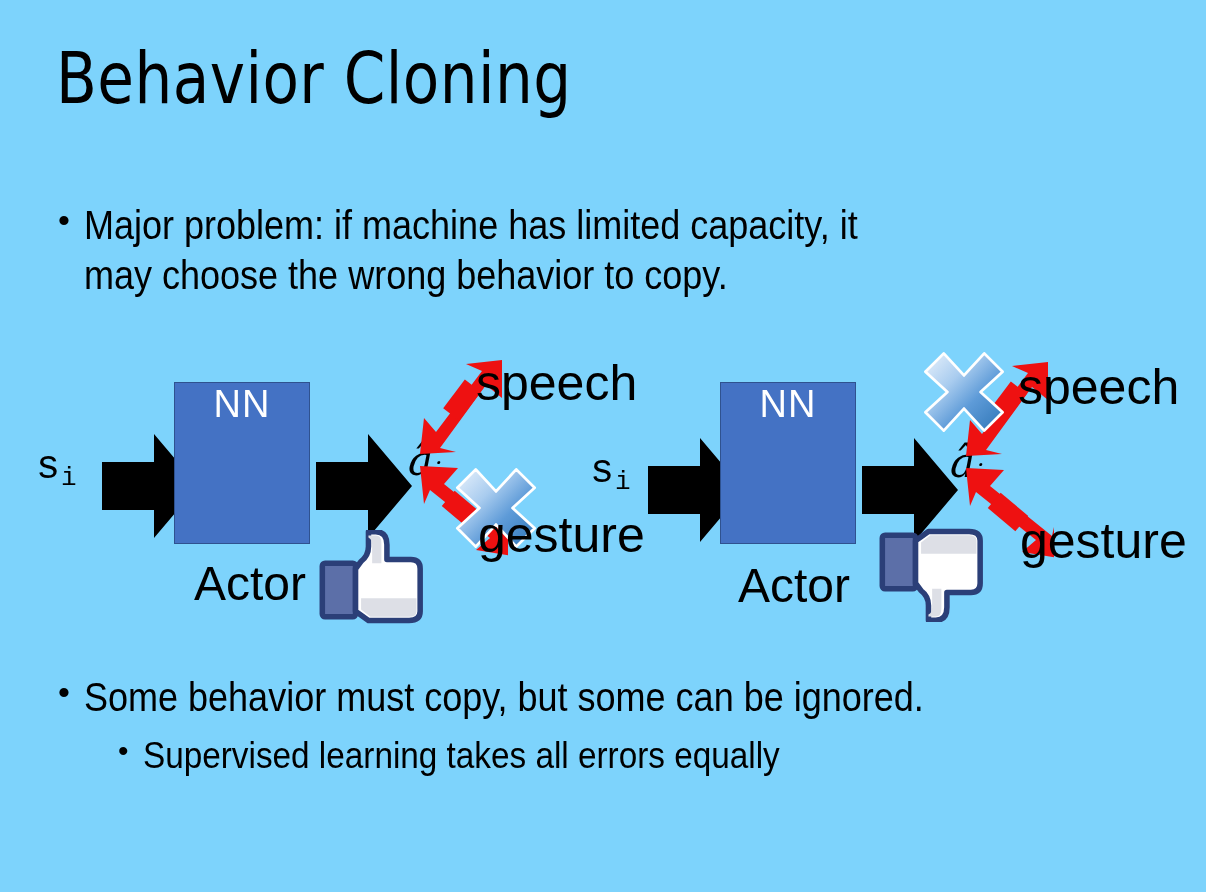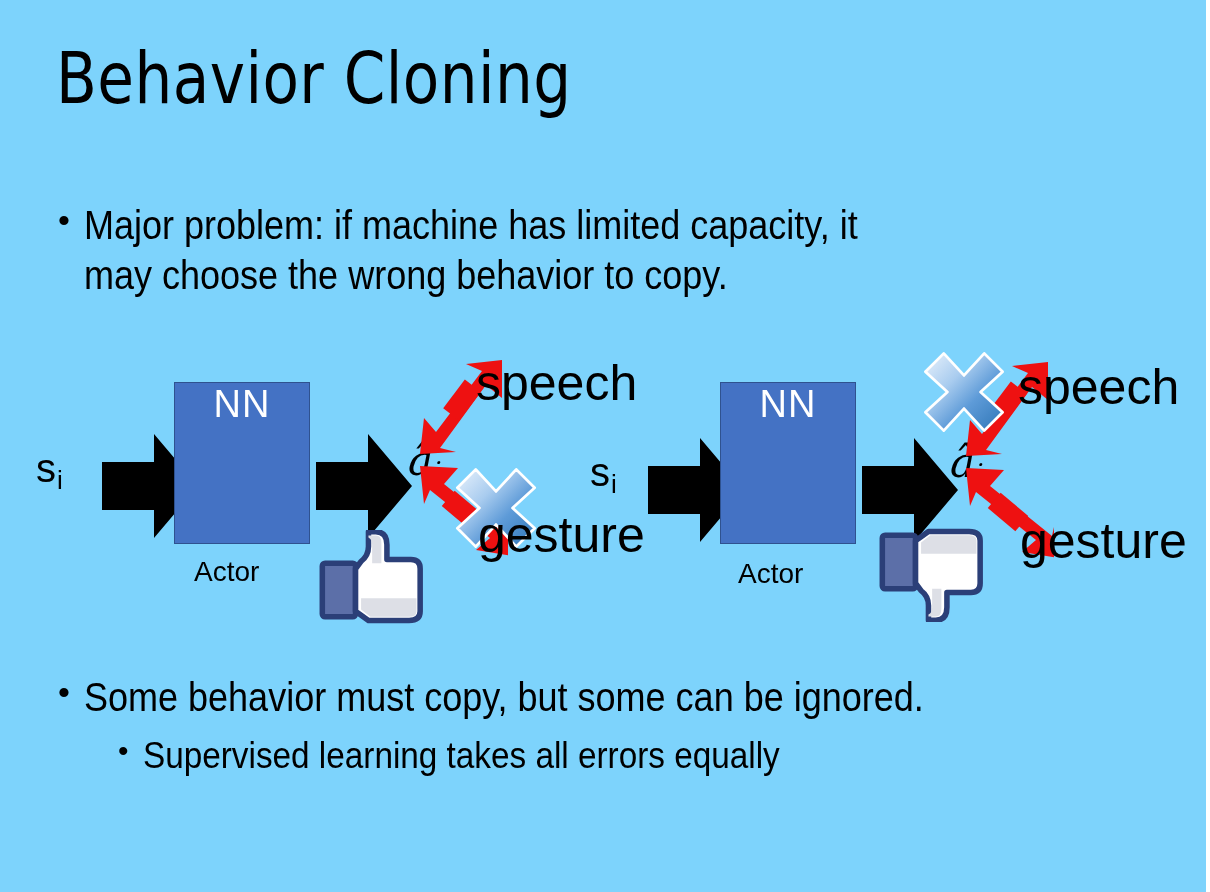--- a/index.html
+++ b/index.html
@@ -81,20 +81,21 @@
   }
   #diagram-left  { left: 18px;  width: 610px; }
   #diagram-right { left: 570px; width: 620px; }
 
   .state-label {
     position: absolute;
     font-size: 40px;
     line-height: 1;
     color: #000;
     white-space: nowrap;
+    font-family: Liberation Mono, monospace;
   }
   .state-label .sub {
     font-size: 26px;
     vertical-align: -0.28em;
     margin-left: 1px;
   }
 
   .block-arrow { position: absolute; }
 
   .nn-box {
@@ -106,21 +107,21 @@
     justify-content: center;
   }
   .nn-box span {
     color: #FFFFFF;
     font-size: 38px;
     letter-spacing: 1px;
   }
 
   .actor-label {
     position: absolute;
-    font-size: 28px;
+    font-size: 48px;
     color: #000;
     white-space: nowrap;
   }
 
   .action-label {
     position: absolute;
     font-family: "DejaVu Serif", "Liberation Serif", serif;
     font-style: italic;
     font-size: 42px;
     line-height: 1;

